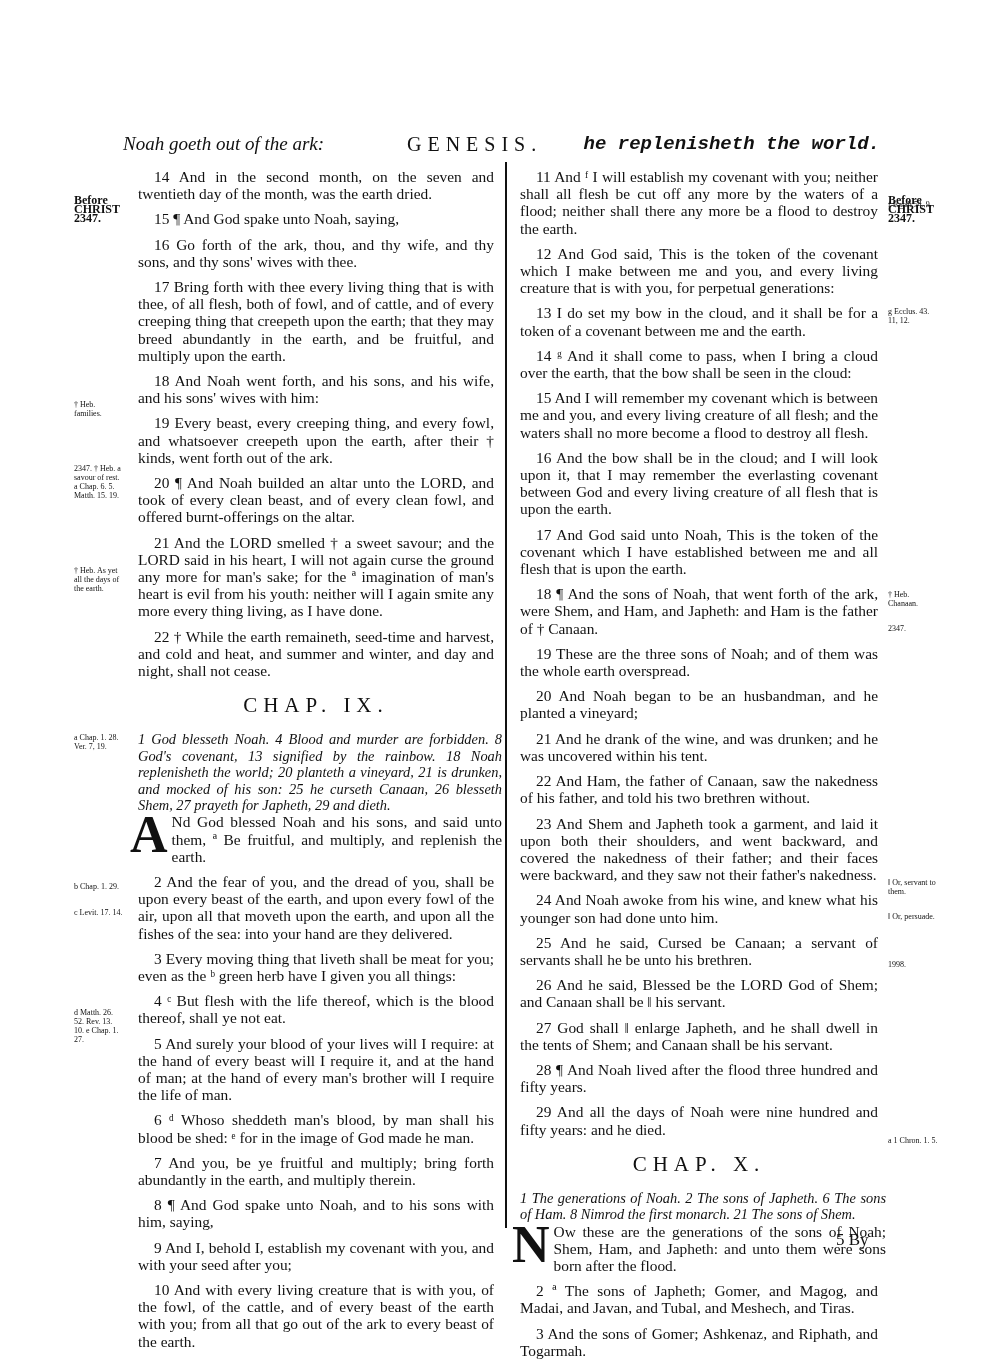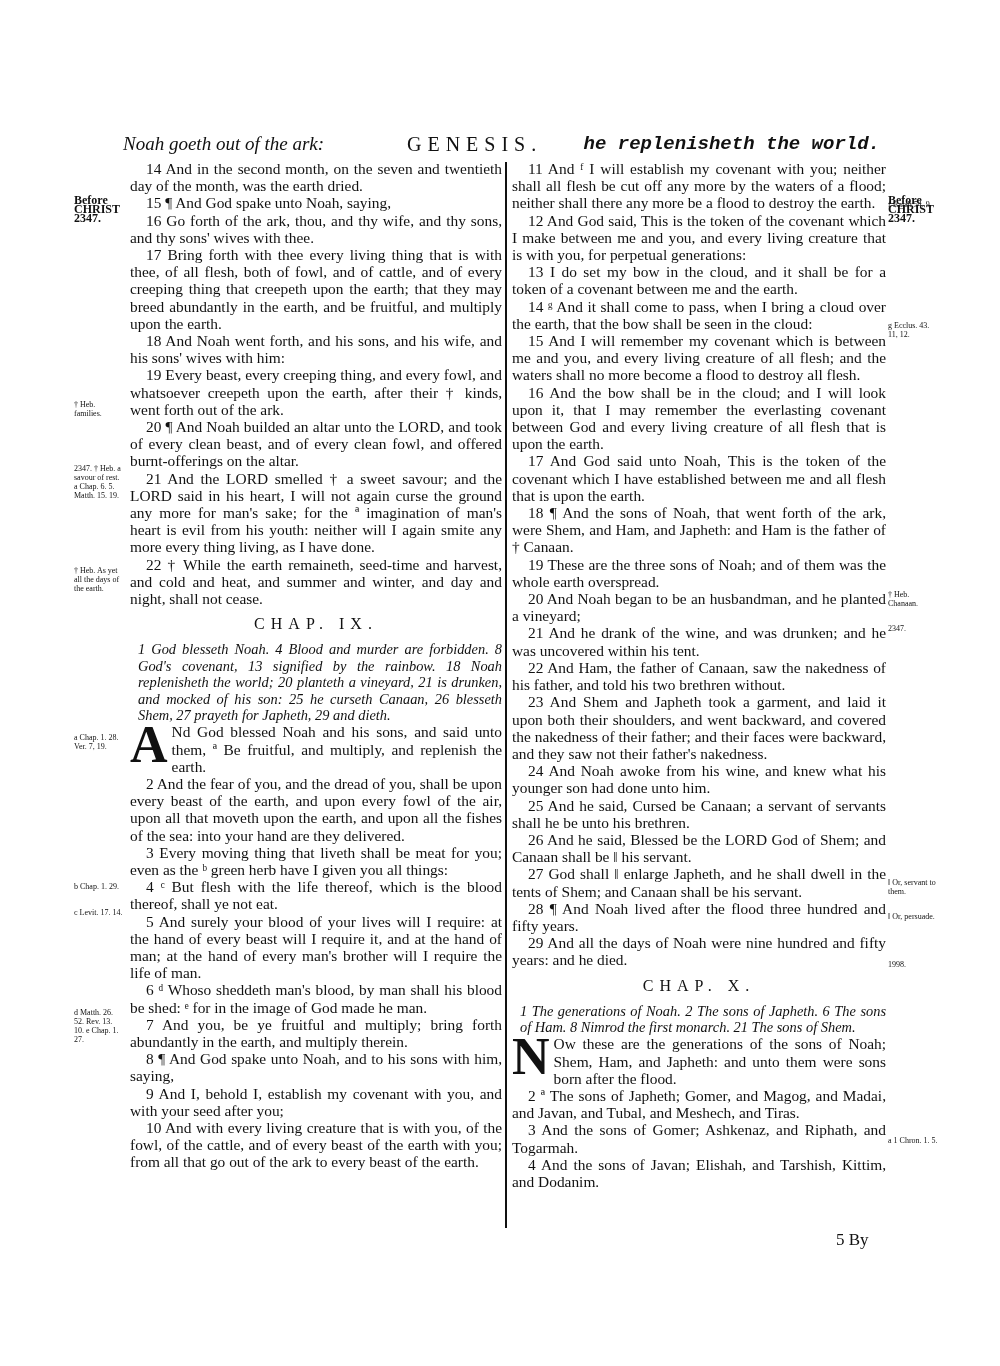--- a/index.html
+++ b/index.html
@@ -7,22 +7,22 @@
          font-family: "Liberation Serif", "DejaVu Serif", serif; color: #111; }
   .page { position: absolute; left: 0; top: 0; width: 1000px; height: 1366px; }
   .header { position: absolute; top: 133px; left: 120px; width: 760px; height: 24px; }
   .hdr-left { position: absolute; left: 3px; top: 0; font-style: italic; font-size: 19px; }
   .hdr-center { position: absolute; left: 287px; top: 0; font-size: 20px; letter-spacing: 6px; }
   .hdr-right { position: absolute; right: 0; top: 0; font-style: italic; font-size: 19px; font-weight: bold; font-family: Liberation Mono, monospace; }
   .col { position: absolute; top: 160px; font-size: 15.4px; line-height: 17.2px; text-align: justify; }
   .col-left { left: 130px; width: 372px; }
   .col-right { left: 512px; width: 374px; }
   .rule { position: absolute; left: 505px; top: 162px; width: 2px; height: 1066px; background: #111; }
-  .verse { text-indent: 16px; margin: 0; }
-  .chap-title { text-align: center; font-size: 16px; letter-spacing: 6px; margin: 8px; line-height: 18px; }
+  .verse { text-indent: 16px; margin: 8px; }
+  .chap-title { text-align: center; font-size: 21px; letter-spacing: 6px; margin: 17px; line-height: 18px; }
   .summary { font-style: italic; font-size: 14.4px; line-height: 16.4px; margin: 0 0 0 8px; text-align: justify; }
   .dropcap-verse { margin: 0; text-indent: 0; }
   .dropcap { float: left; font-size: 52px; line-height: 40px; margin: 2px 4px 0 0; font-weight: bold; }
   .margin-note { position: absolute; font-size: 8px; line-height: 9px; width: 50px; }
   .mn-left { left: 74px; text-align: left; }
   .mn-right { left: 888px; text-align: left; }
   .before-christ { font-weight: bold; font-size: 12px; margin-top: 36px; }
   .catchword { position: absolute; left: 836px; top: 1230px; font-size: 17px; }
 </style>
 </head>
@@ -102,21 +102,21 @@
   <div class="margin-note mn-left" style="top:400px">† Heb. families.</div>
   <div class="margin-note mn-left" style="top:464px">2347. † Heb. a savour of rest. a Chap. 6. 5. Matth. 15. 19.</div>
   <div class="margin-note mn-left" style="top:566px">† Heb. As yet all the days of the earth.</div>
   <div class="margin-note mn-left" style="top:733px">a Chap. 1. 28. Ver. 7, 19.</div>
   <div class="margin-note mn-left" style="top:882px">b Chap. 1. 29.</div>
   <div class="margin-note mn-left" style="top:908px">c Levit. 17. 14.</div>
   <div class="margin-note mn-left" style="top:1008px">d Matth. 26. 52. Rev. 13. 10. e Chap. 1. 27.</div>
 
   <div class="margin-note mn-right before-christ" style="top:160px">Before CHRIST 2347.</div>
   <div class="margin-note mn-right" style="top:200px">f Isaiah 54. 9.</div>
-  <div class="margin-note mn-right" style="top:321px">g Ecclus. 43. 11, 12.</div>
+  <div class="margin-note mn-right" style="top:307px">g Ecclus. 43. 11, 12.</div>
   <div class="margin-note mn-right" style="top:590px">† Heb. Chanaan.</div>
   <div class="margin-note mn-right" style="top:624px">2347.</div>
   <div class="margin-note mn-right" style="top:878px">‖ Or, servant to them.</div>
   <div class="margin-note mn-right" style="top:912px">‖ Or, persuade.</div>
   <div class="margin-note mn-right" style="top:960px">1998.</div>
   <div class="margin-note mn-right" style="top:1136px">a 1 Chron. 1. 5.</div>
 
   <div class="catchword">5 By</div>
 </div>
 

